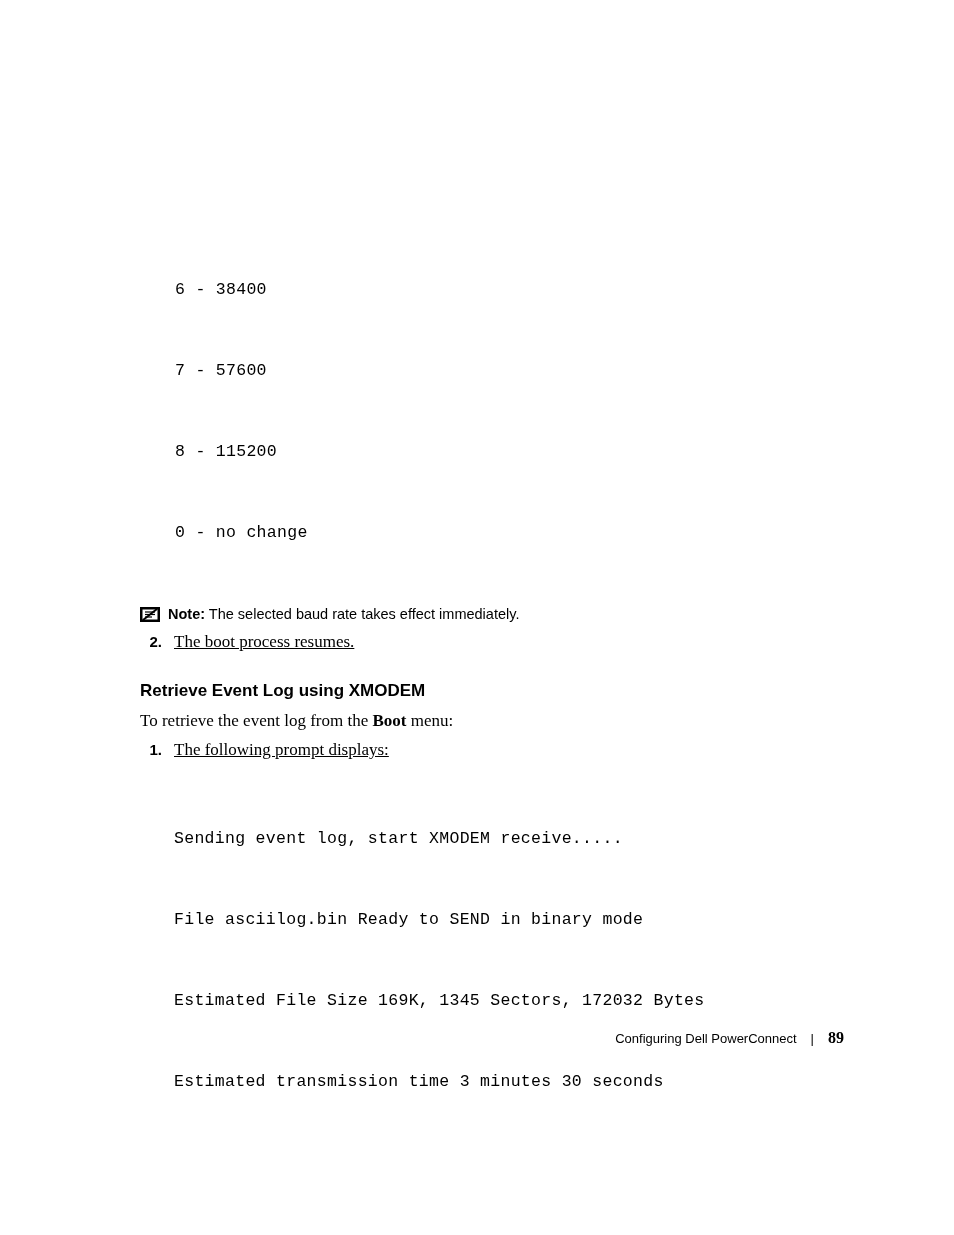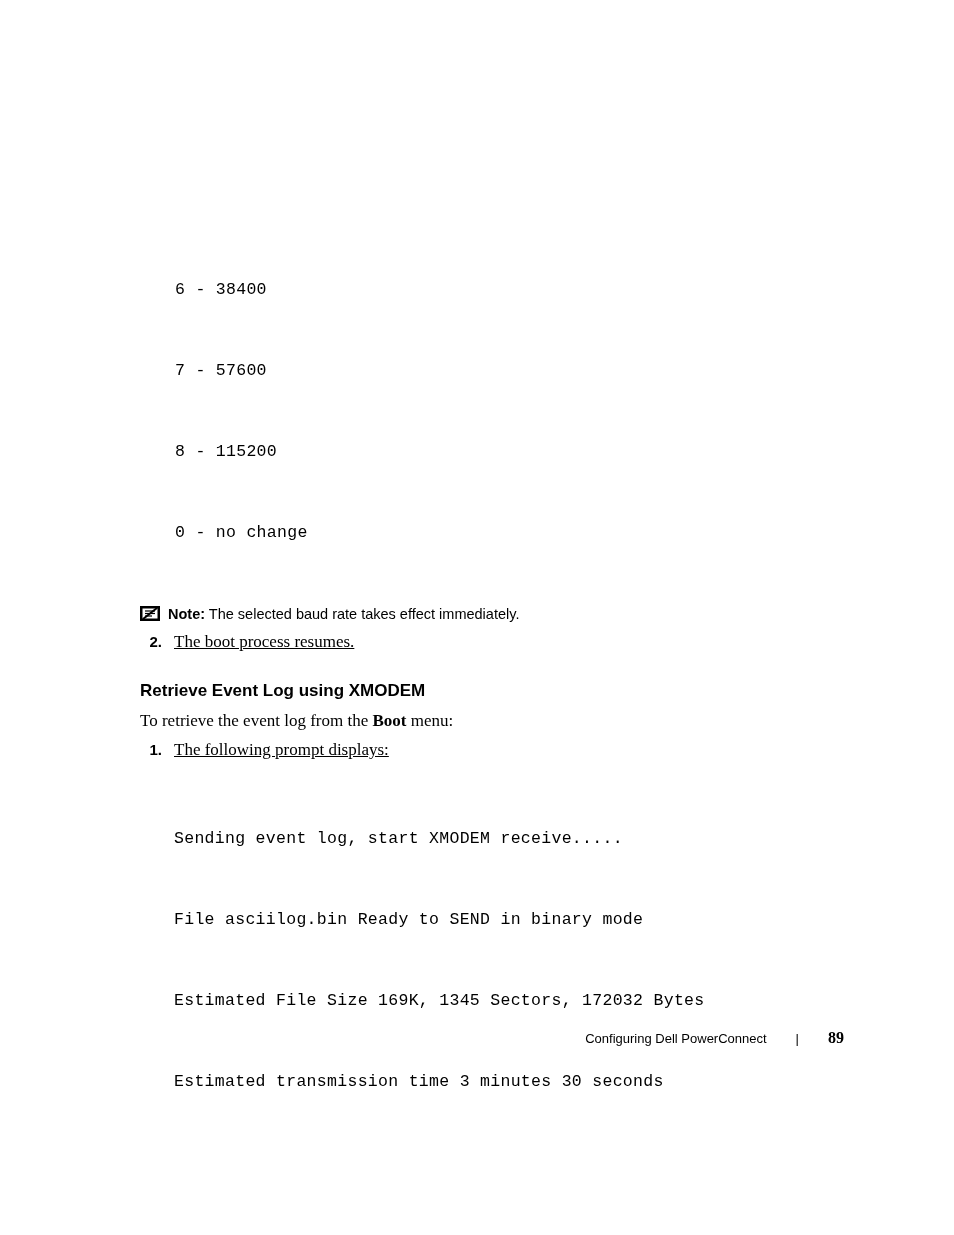--- a/index.html
+++ b/index.html
@@ -25,20 +25,21 @@
     white-space: pre;
     line-height: 27px;
     letter-spacing: 0.3px;
   }
   .baud-list {
     margin-left: 35px;
     margin-bottom: 6px;
   }
   .note-row {
     display: flex;
+    align-items: center;
     margin: 4px 0 8px 0;
   }
   .note-icon {
     width: 20px;
     height: 15px;
     margin-right: 8px;
     flex: 0 0 auto;
   }
   .note-text {
     font-family: Arial, Helvetica, sans-serif;
@@ -87,21 +88,20 @@
     margin-bottom: 6px;
   }
   .footer {
     position: absolute;
     bottom: 150px;
     right: 110px;
     font-family: Arial, Helvetica, sans-serif;
     font-size: 13px;
     display: flex;
     align-items: baseline;
-    gap: 15px;
   }
   .footer-title { }
   .footer-sep { margin: 0 14px; color: #000; }
   .footer-page { font-weight: bold; font-size: 16px; font-family: Liberation Serif, serif; }
   .step-container { margin-left: 0; }
 </style>
 </head>
 <body>
 
 <div class="page">

